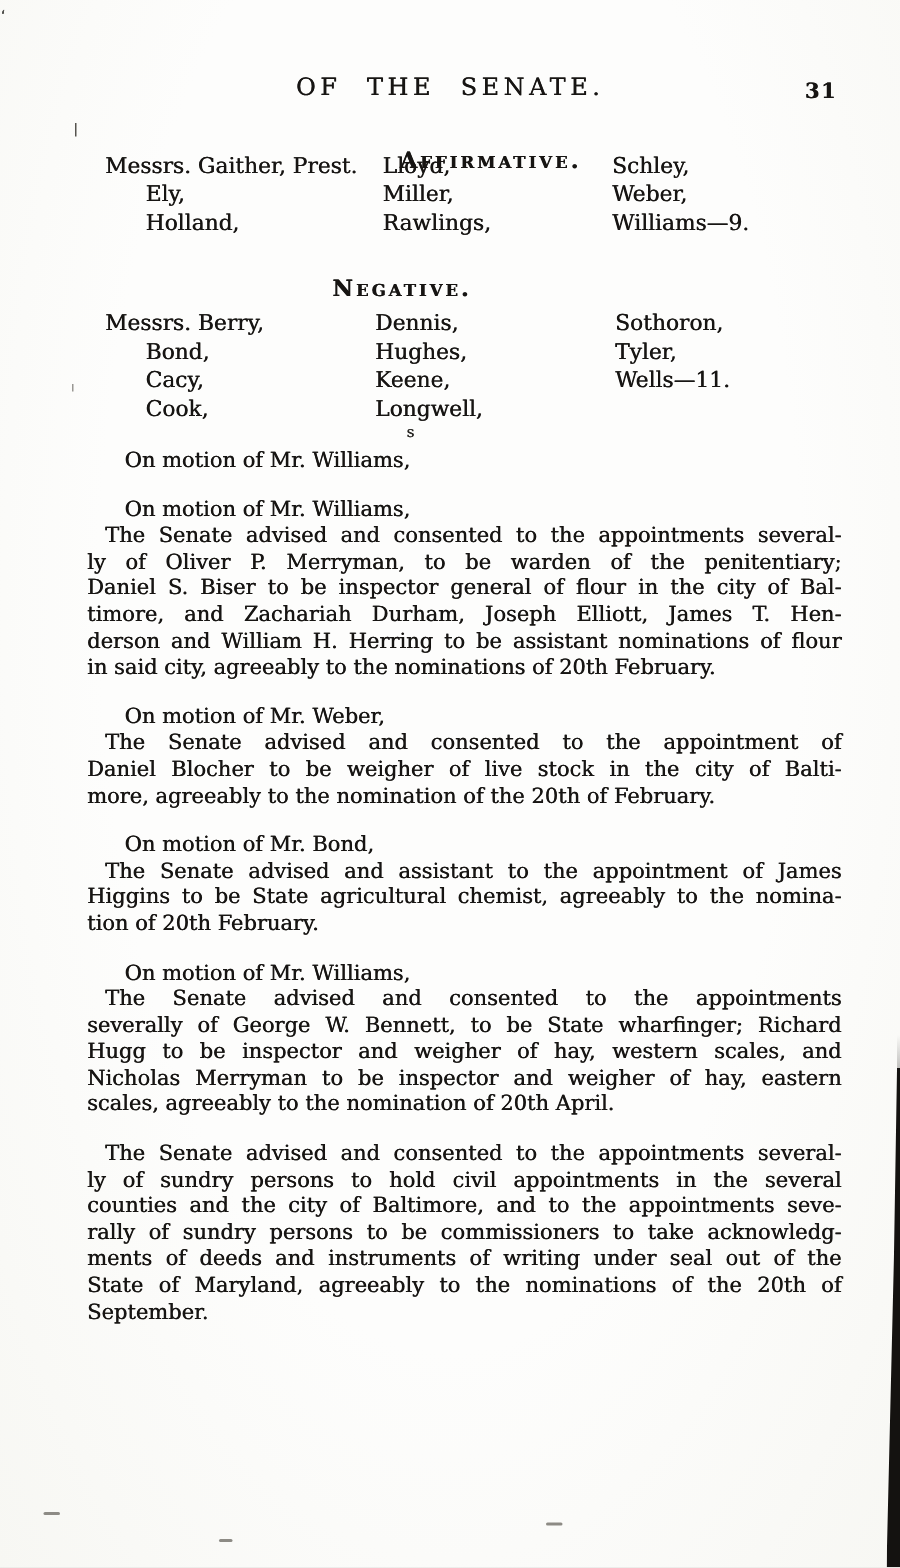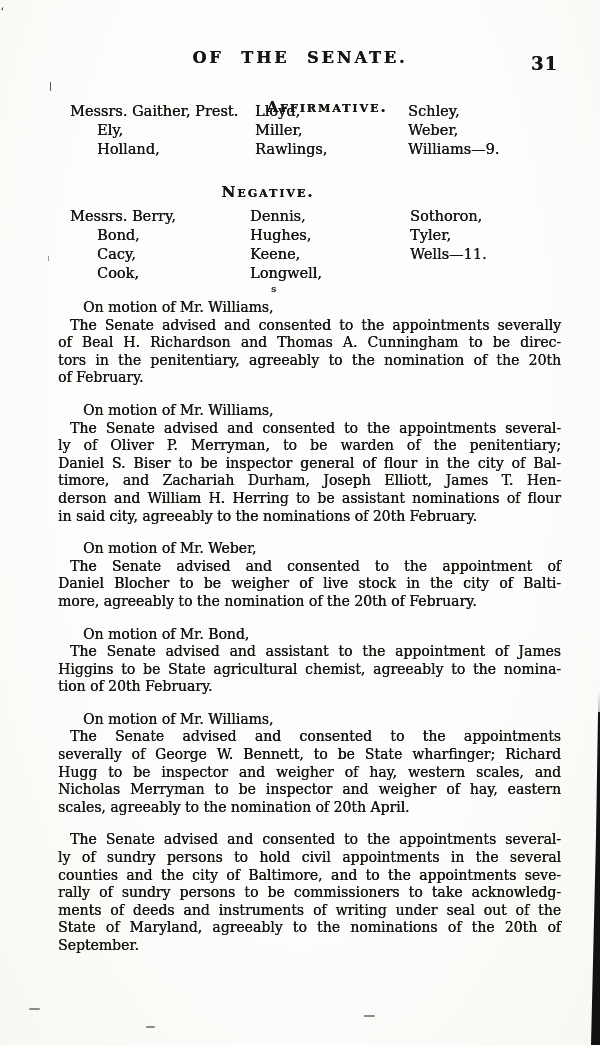--- a/index.html
+++ b/index.html
@@ -5,22 +5,22 @@
   html,body{margin:0;padding:0;background:#e9e9e6;}
   .page{
     position:relative;width:600px;height:1045px;overflow:hidden;
     background:radial-gradient(ellipse at 50% 38%, #fdfdfc 55%, #f7f7f3 100%);
     font-family:"DejaVu Serif", serif;
     color:#171513;
     text-shadow:0.3px 0 0 currentColor;
   }
   
   .running-head{position:absolute;top:48px;left:0;width:600px;text-align:center;}
-  .head-title{font-size:16px;font-weight:bold;letter-spacing:3px;word-spacing:9px;margin-top:36px;}
-  .page-num{position:absolute;top:5px;right:42px;font-size:18px;font-weight:bold;letter-spacing:1px;}
+  .head-title{font-size:16px;font-weight:normal;letter-spacing:3px;word-spacing:9px;margin-top:36px;}
+  .page-num{position:absolute;top:5px;right:42px;font-size:14px;font-weight:bold;letter-spacing:1px;}
   
   .vote-heading{
     position:absolute;left:0;text-align:center;
     font-variant:small-caps;font-weight:bold;font-size:15px;letter-spacing:2px;
   }
   .vh-aff{top:98px;width:594px;margin-left:30px;}
   .vh-neg{top:183px;width:536px;}
   
   .name-col{position:absolute;font-size:14.5px;line-height:19px;white-space:nowrap;}
   .col-a1{left:70px;top:102px;} .col-a2{left:255px;top:102px;} .col-a3{left:408px;top:102px;}
@@ -102,27 +102,20 @@
 
   <div class="name">Sothoron,</div>
       <div class="name">Tyler,</div>
       <div class="name">Wells—11.</div>
     </div>
 
   <div class="motions">
 
     <div class="para">
       <div class="intro">On motion of Mr. Williams,</div>
-      <div class="para-body">
-
-      <div class="line">The Senate advised and consented to the appointments severally</div>
-          <div class="line">of Beal H. Richardson and Thomas A. Cunningham to be direc-</div>
-          <div class="line">tors in the penitentiary, agreeably to the nomination of the 20th</div>
-          <div class="line">of February.</div>
-        </div>
     </div>
 
     <div class="para">
       <div class="intro">On motion of Mr. Williams,</div>
       <div class="para-body">
 
       <div class="line">The Senate advised and consented to the appointments several-</div>
           <div class="line">ly of Oliver P. Merryman, to be warden of the penitentiary;</div>
           <div class="line">Daniel S. Biser to be inspector general of flour in the city of Bal-</div>
           <div class="line">timore, and Zachariah Durham, Joseph Elliott, James T. Hen-</div>

